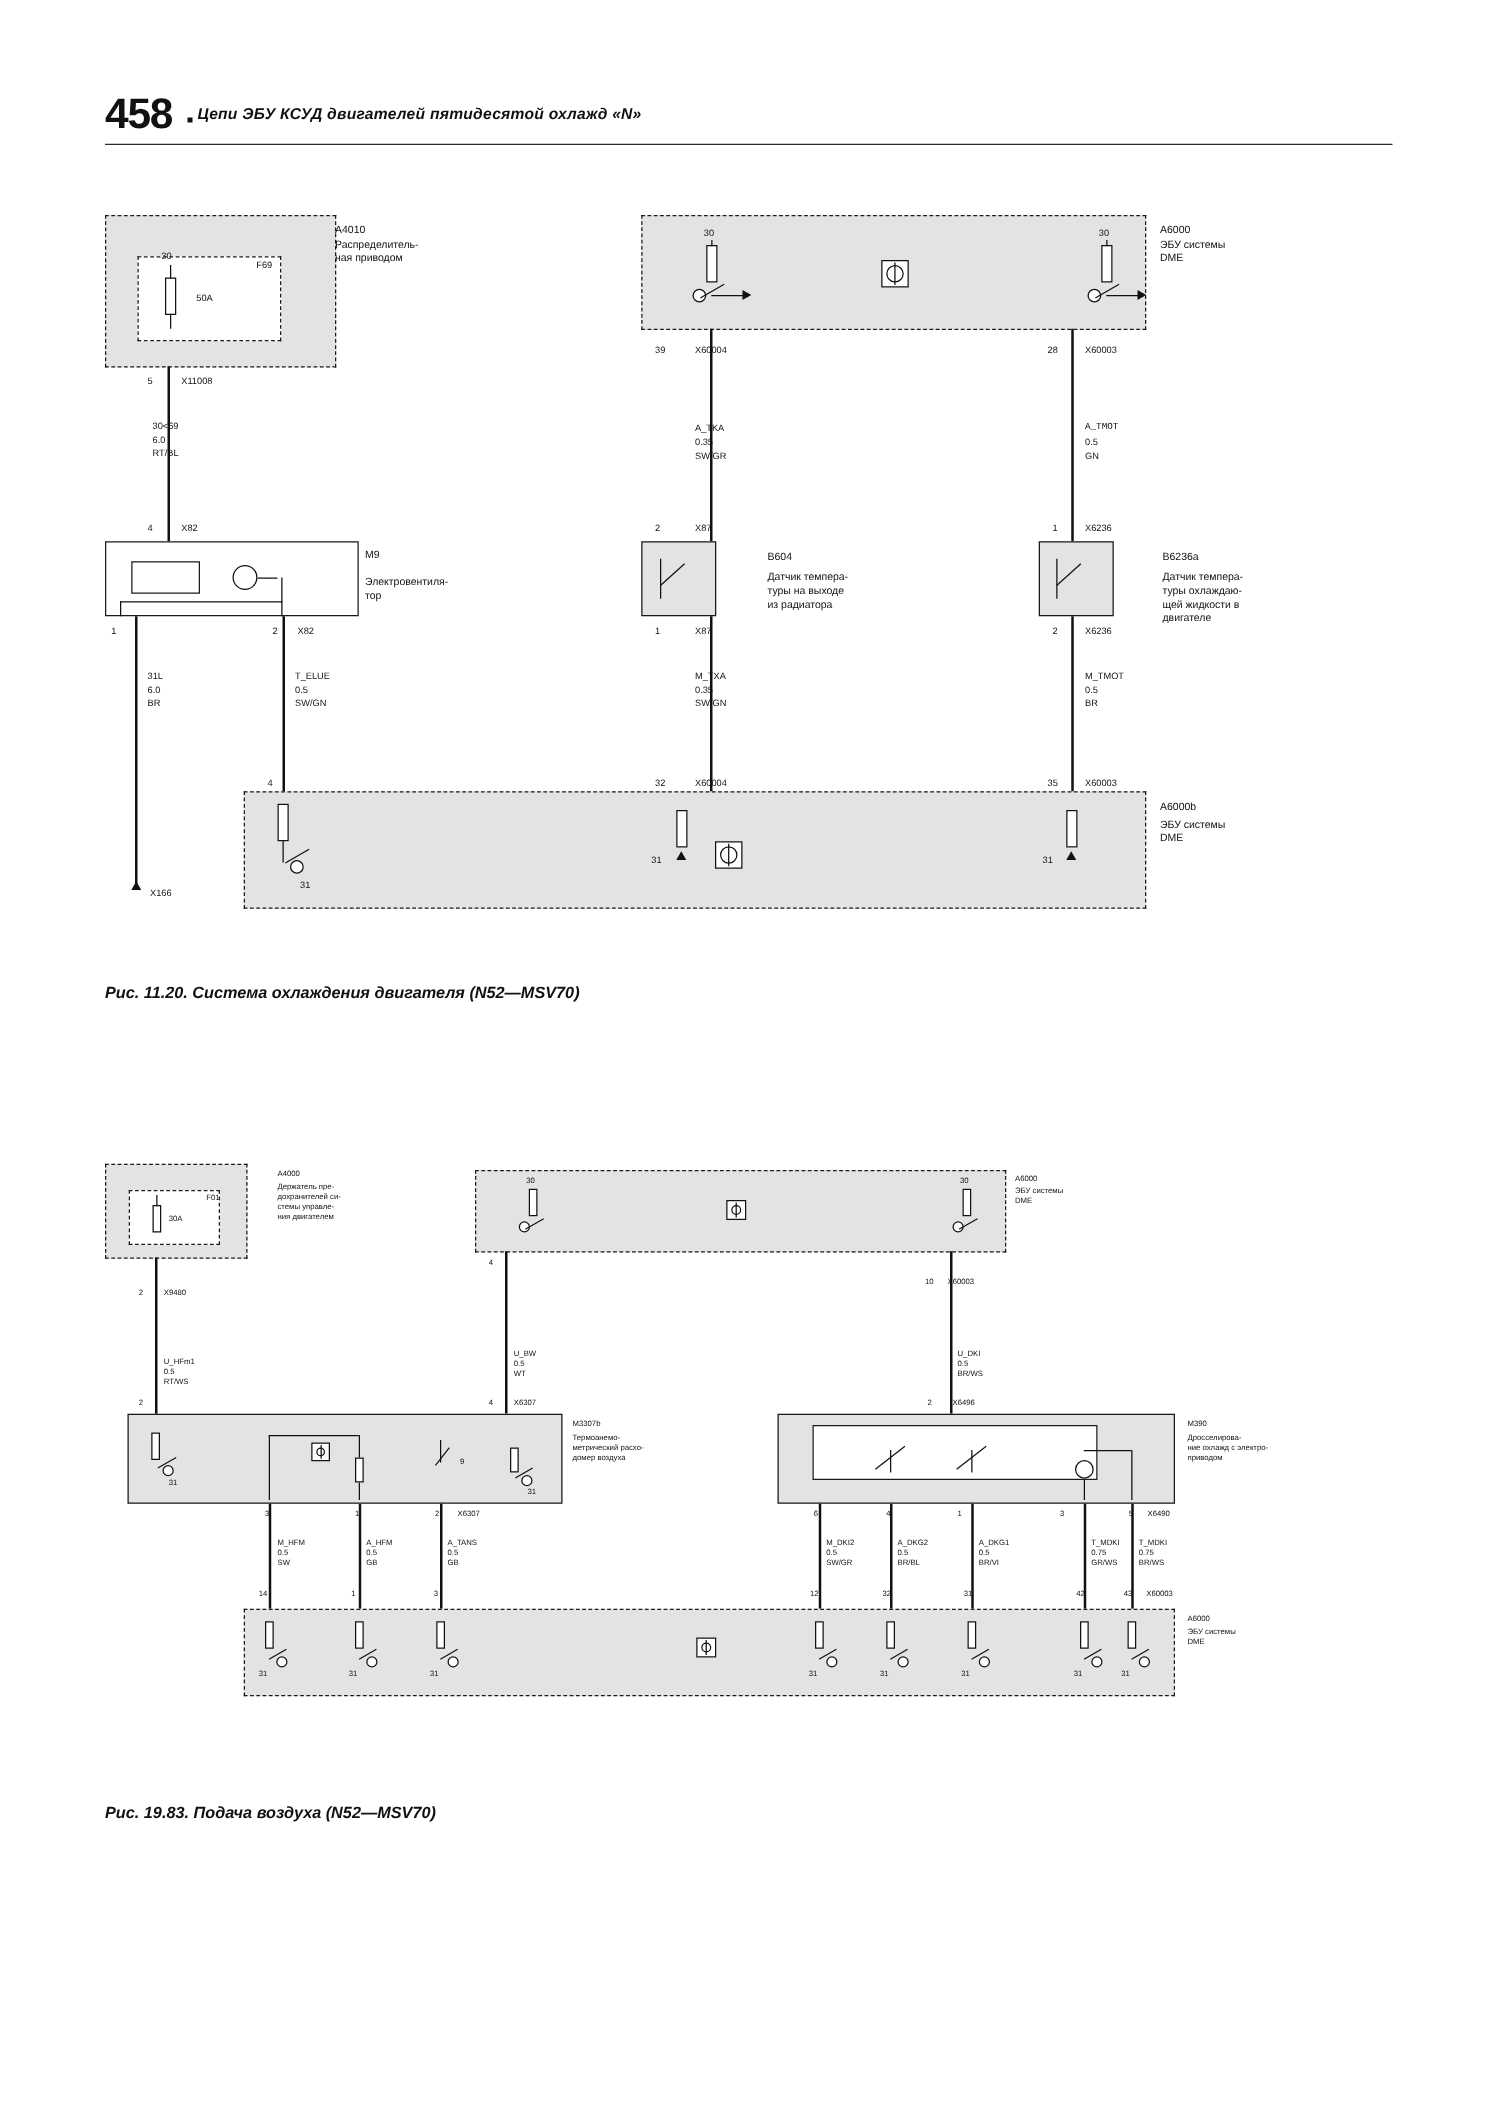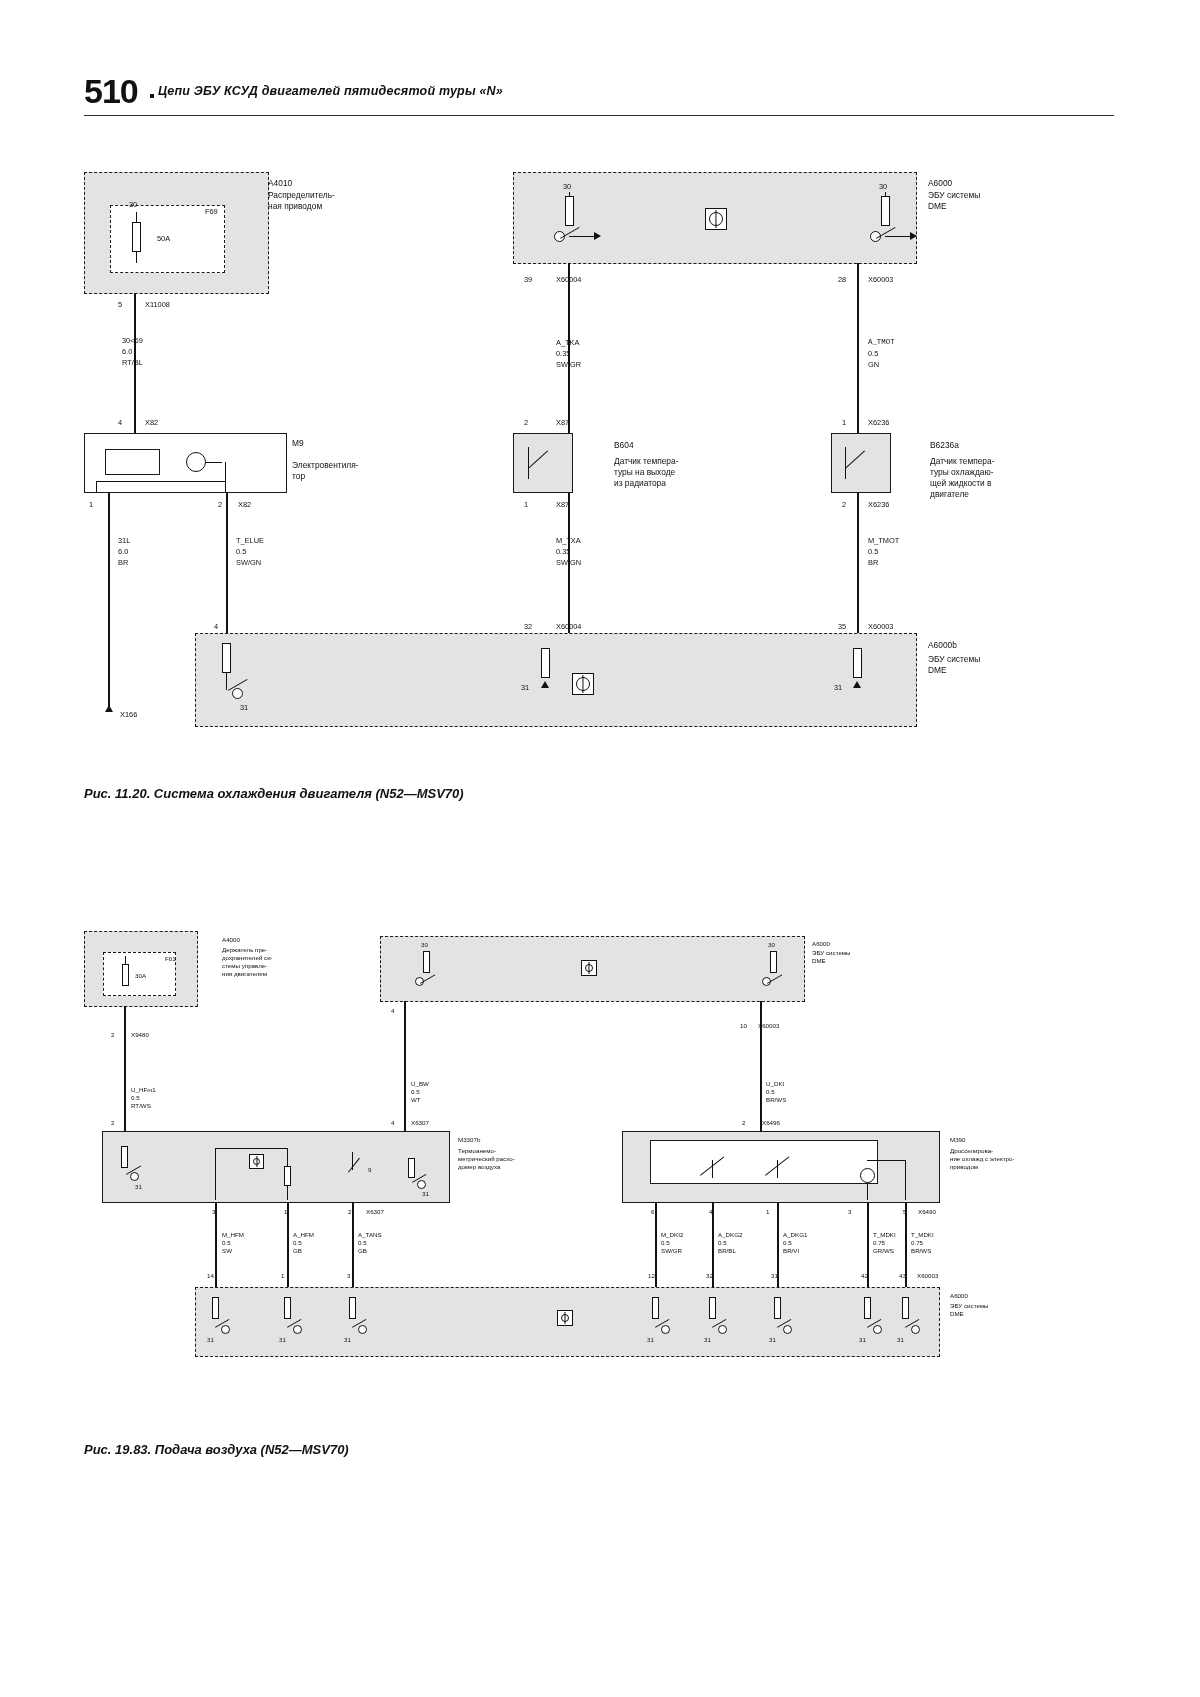--- a/index.html
+++ b/index.html
@@ -57,23 +57,23 @@
   .sym.circled{border-radius:50%;}
   
   .diag{position:absolute;background:#111;height:1.2px;transform-origin:0 0;}
 </style>
 </head>
 <body>
 
 <div class="page">
 
   <div class="hdr">
-    <div class="pnum">510</div>
+    <div class="pnum">458</div>
     <div class="dot"></div>
-    <div class="htxt">Цепи ЭБУ КСУД двигателей пятидесятой туры «N»</div>
+    <div class="htxt">Цепи ЭБУ КСУД двигателей пятидесятой охлажд «N»</div>
     <div class="rule"></div>
   </div>
 
   <div>
 
     <div class="box dash" style="left:84px;top:172px;width:185px;height:122px;"></div>
     <div class="box dashw" style="left:110px;top:205px;width:115px;height:68px;"></div>
     <div class="fuse" style="left:132px;top:222px;width:9px;height:30px;"></div>
     <div class="thin" style="left:136px;top:212px;height:11px;"></div>
     <div class="thin" style="left:136px;top:251px;height:12px;"></div>

